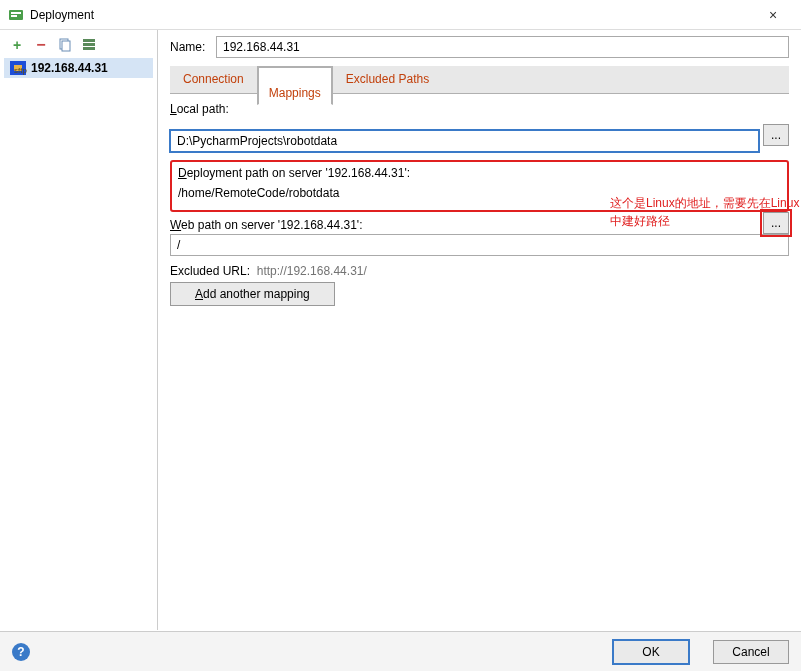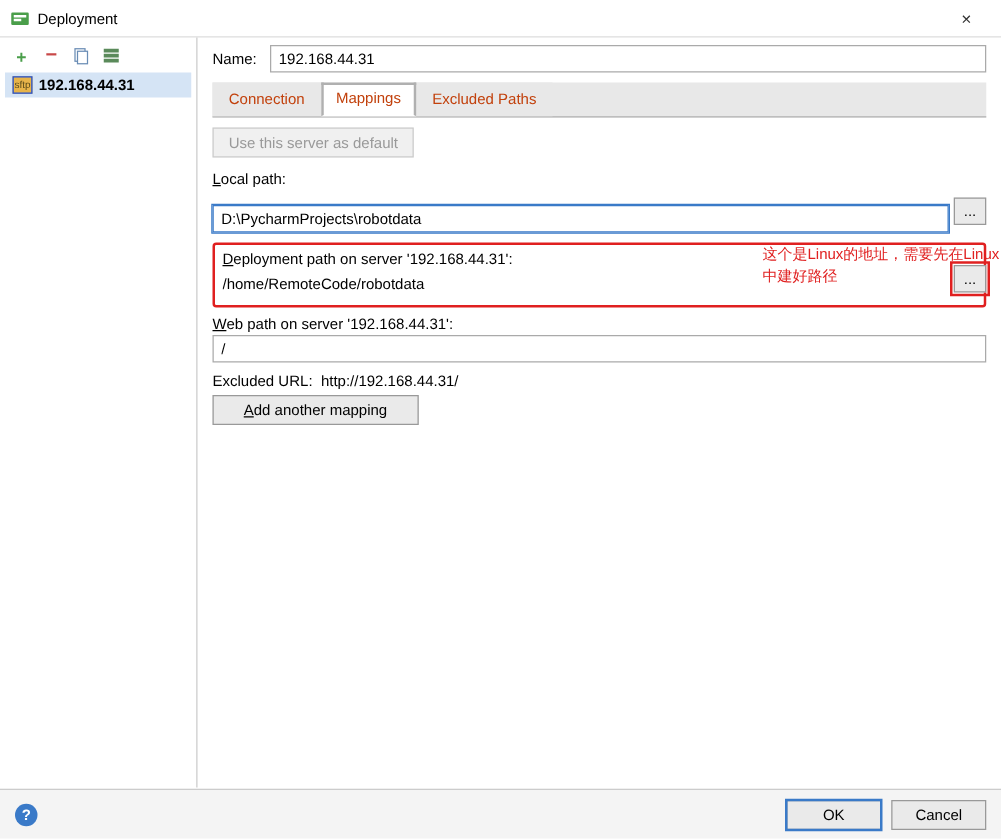--- a/index.html
+++ b/index.html
@@ -13,59 +13,59 @@
 .dialog-body { display: flex; height: 600px; position: relative; }
 
 .sidebar { width: 158px; border-right: 1px solid #ccc; padding: 6px 4px; }
 .toolbar { height: 22px; display: flex; gap: 6px; align-items: center; padding: 0 4px 4px 4px; }
 .tb-btn { width: 18px; height: 18px; display: flex; align-items: center; justify-content: center; cursor: pointer; font-size: 14px; }
 .tb-add { color: #4a9e4a; font-weight: bold; }
 .tb-remove { color: #c84848; font-weight: bold; font-size: 16px; line-height: 14px; }
 .tb-copy { color: #6a8db5; }
 .tb-devs { color: #5a8a5a; }
 .server-item { padding: 3px 6px; display: flex; align-items: center; background: #d5e4f5; }
-.server-icon { width: 16px; height: 14px; background: #e8b44a; border: 1px solid #1d4ed8; display: inline-block; margin-right: 5px; font-size: 8px; line-height: 12px; text-align: center; color: #5a4a1a; }
+.server-icon { width: 16px; height: 14px; background: #e8b44a; border: 4px solid #1d4ed8; display: inline-block; margin-right: 5px; font-size: 8px; line-height: 12px; text-align: center; color: #5a4a1a; }
 .server-name { font-weight: bold; }
 
 .main { flex: 1; padding: 6px 12px 6px 12px; position: relative; }
 .name-row { display: flex; align-items: center; margin-bottom: 8px; }
 .name-row label { width: 46px; }
 .name-row input { flex: 1; height: 22px; padding: 2px 6px; border: 1px solid #aaa; }
 
 .tabs { border-bottom: 1px solid #b0b0b0; display: flex; height: 28px; background: #e8e8e8; }
 .tab { padding: 5px 12px; border: 1px solid transparent; border-bottom: none; cursor: pointer; background: #e8e8e8; color: #c2410c; }
 .tab.active { background: #fff; border-color: #b0b0b0; border-bottom: 1px solid #fff; position: relative; top: 0; }
-.tab-highlight { border: 2px solid #e02020; padding: 3px 10px; }
+.tab-highlight { border: 2px solid #e02020; padding: 18px 10px; }
 
 .tab-content { padding: 8px 0; }
 .default-btn { height: 24px; padding: 0 12px; color: #999; background: #f0f0f0; border: 1px solid #ccc; margin-bottom: 10px; cursor: default; }
 
 .field-group { margin-bottom: 8px; }
 .field-label { margin-bottom: 2px; display: block; }
 .input-row { display: flex; align-items: center; }
 .input-row input { flex: 1; height: 22px; padding: 2px 6px; border: 1px solid #aaa; }
 .input-row input.focused { border: 1px solid #3a7ac8; outline: 1px solid #3a7ac8; margin-top: 12px; }
 .browse-btn { width: 26px; height: 22px; margin-left: 4px; border: 1px solid #999; background: #eaeaea; cursor: pointer; text-align: center; line-height: 18px; }
 .browse-btn-highlight { outline: 2px solid #e02020; outline-offset: 1px; }
 
 .deploy-box { border: 2px solid #e02020; padding: 4px 6px 6px 6px; border-radius: 3px; margin-bottom: 6px; }
 .deploy-inner-row { display: flex; align-items: flex-start; }
 .deploy-inner-left { flex: 1; }
 .annotation { color: #e02020; font-size: 15px; padding-left: 8px; line-height: 18px; width: 260px; position: absolute; left: 444px; top: 164px; pointer-events: none; }
 
 .project-url-row { margin-top: 4px; }
-.project-url-row a { color: #000000; text-decoration: none; }
+.project-url-row a { color: #737373; text-decoration: none; }
 .project-url-label { display: inline-block; }
 
 .add-mapping-btn { height: 24px; padding: 0 24px; border: 1px solid #999; background: #eaeaea; cursor: pointer; margin-top: 4px; }
 
 .footer { position: absolute; bottom: 0; left: 0; right: 0; height: 40px; border-top: 1px solid #ccc; display: flex; align-items: center; padding: 0 12px; background: #f4f4f4; }
 .help-icon { width: 18px; height: 18px; border-radius: 9px; background: #3a7ac8; color: #fff; text-align: center; line-height: 18px; font-weight: bold; cursor: pointer; font-size: 12px; }
 .footer-spacer { flex: 1; }
-.footer-btn { height: 24px; width: 76px; margin-left: 8px; border: 1px solid #999; background: #eaeaea; cursor: pointer; }
+.footer-btn { height: 24px; width: 76px; margin-left: 24px; border: 1px solid #999; background: #eaeaea; cursor: pointer; }
 .footer-btn.primary { outline: 2px solid #3a7ac8; outline-offset: -1px; }
 </style>
 </head>
 <body>
 
 <div class="titlebar">
   <span class="titlebar-icon">
     <svg width="16" height="16">
         <rect x="1" y="3" width="14" height="10" fill="#4a9e4a" rx="1"></rect>
         <rect x="3" y="5" width="10" height="2" fill="#fff"></rect>
@@ -110,21 +110,20 @@
     </div>
 
     <div class="tabs">
       <div class="tab">Connection</div>
       <div class="tab active tab-highlight">Mappings</div>
       <div class="tab">Excluded Paths</div>
     </div>
 
     <div class="tab-content">
 
-      <button class="default-btn" disabled="">Use this server as default</button>
 
       <div class="field-group">
         <label class="field-label"><span style="text-decoration:underline">L</span>ocal path:</label>
         <div class="input-row">
           <input type="text" class="focused" value="D:\PycharmProjects\robotdata" style="">
           <button class="browse-btn">...</button>
         </div>
       </div>
 
       <div class="deploy-box">

